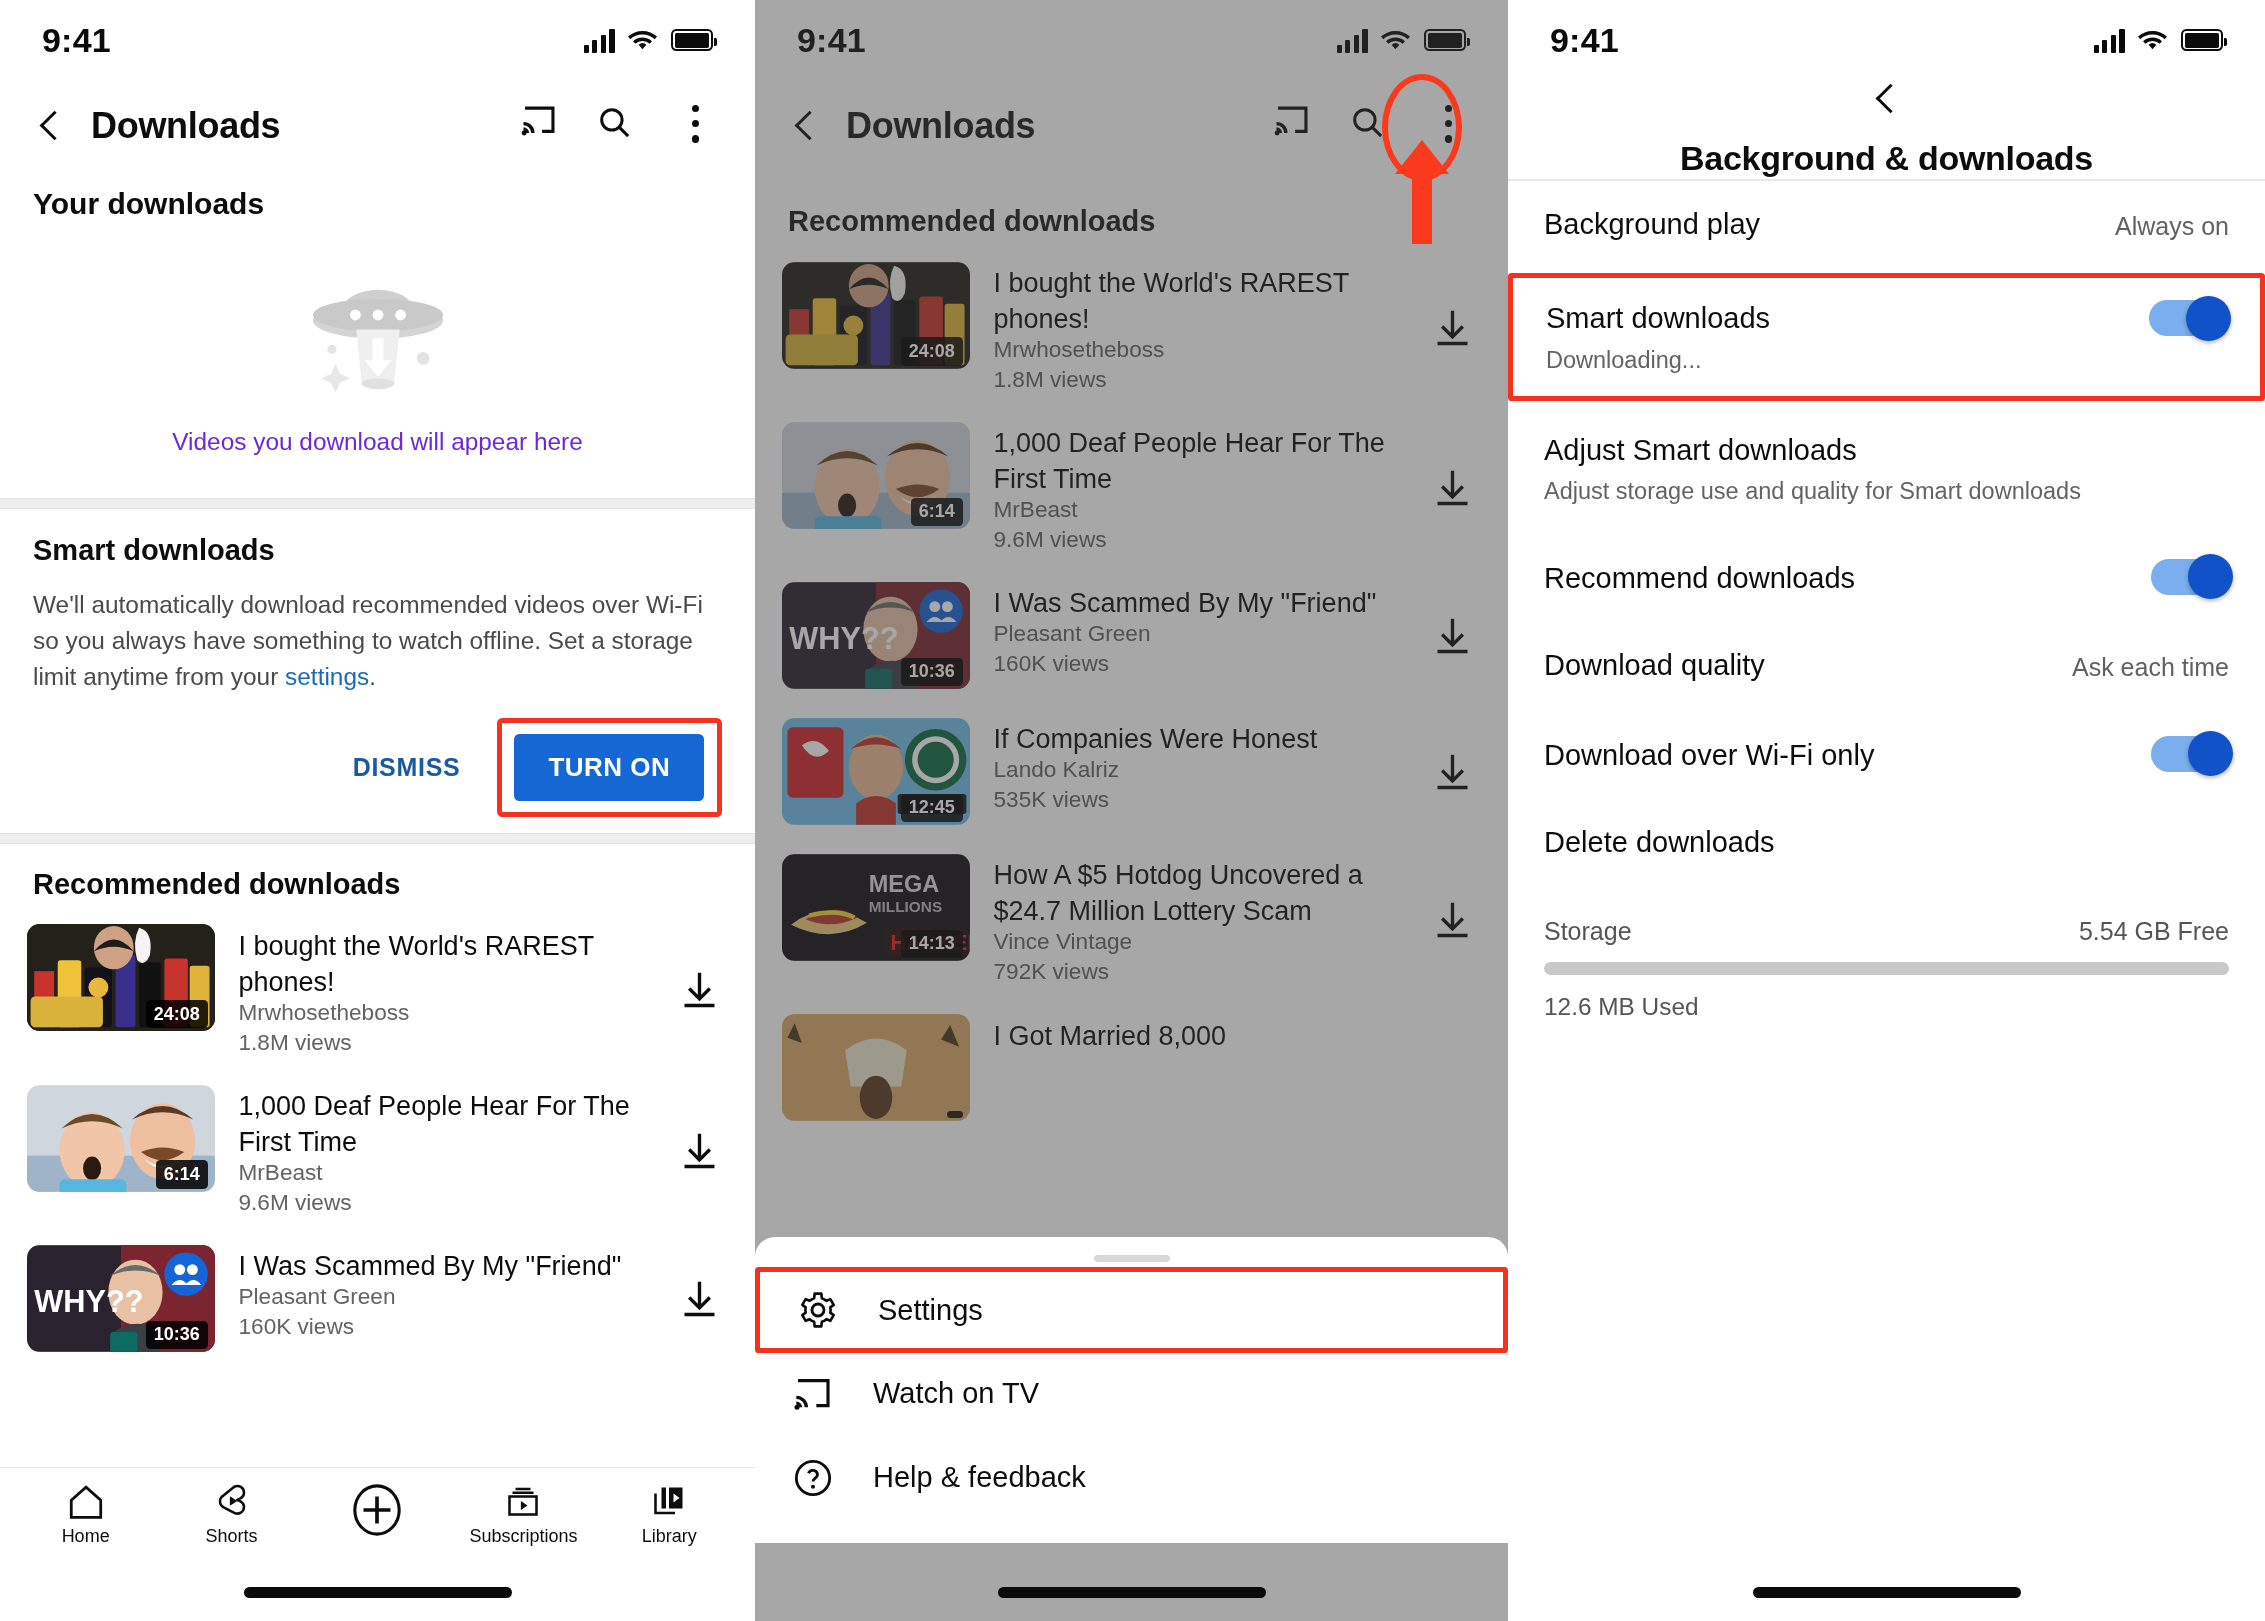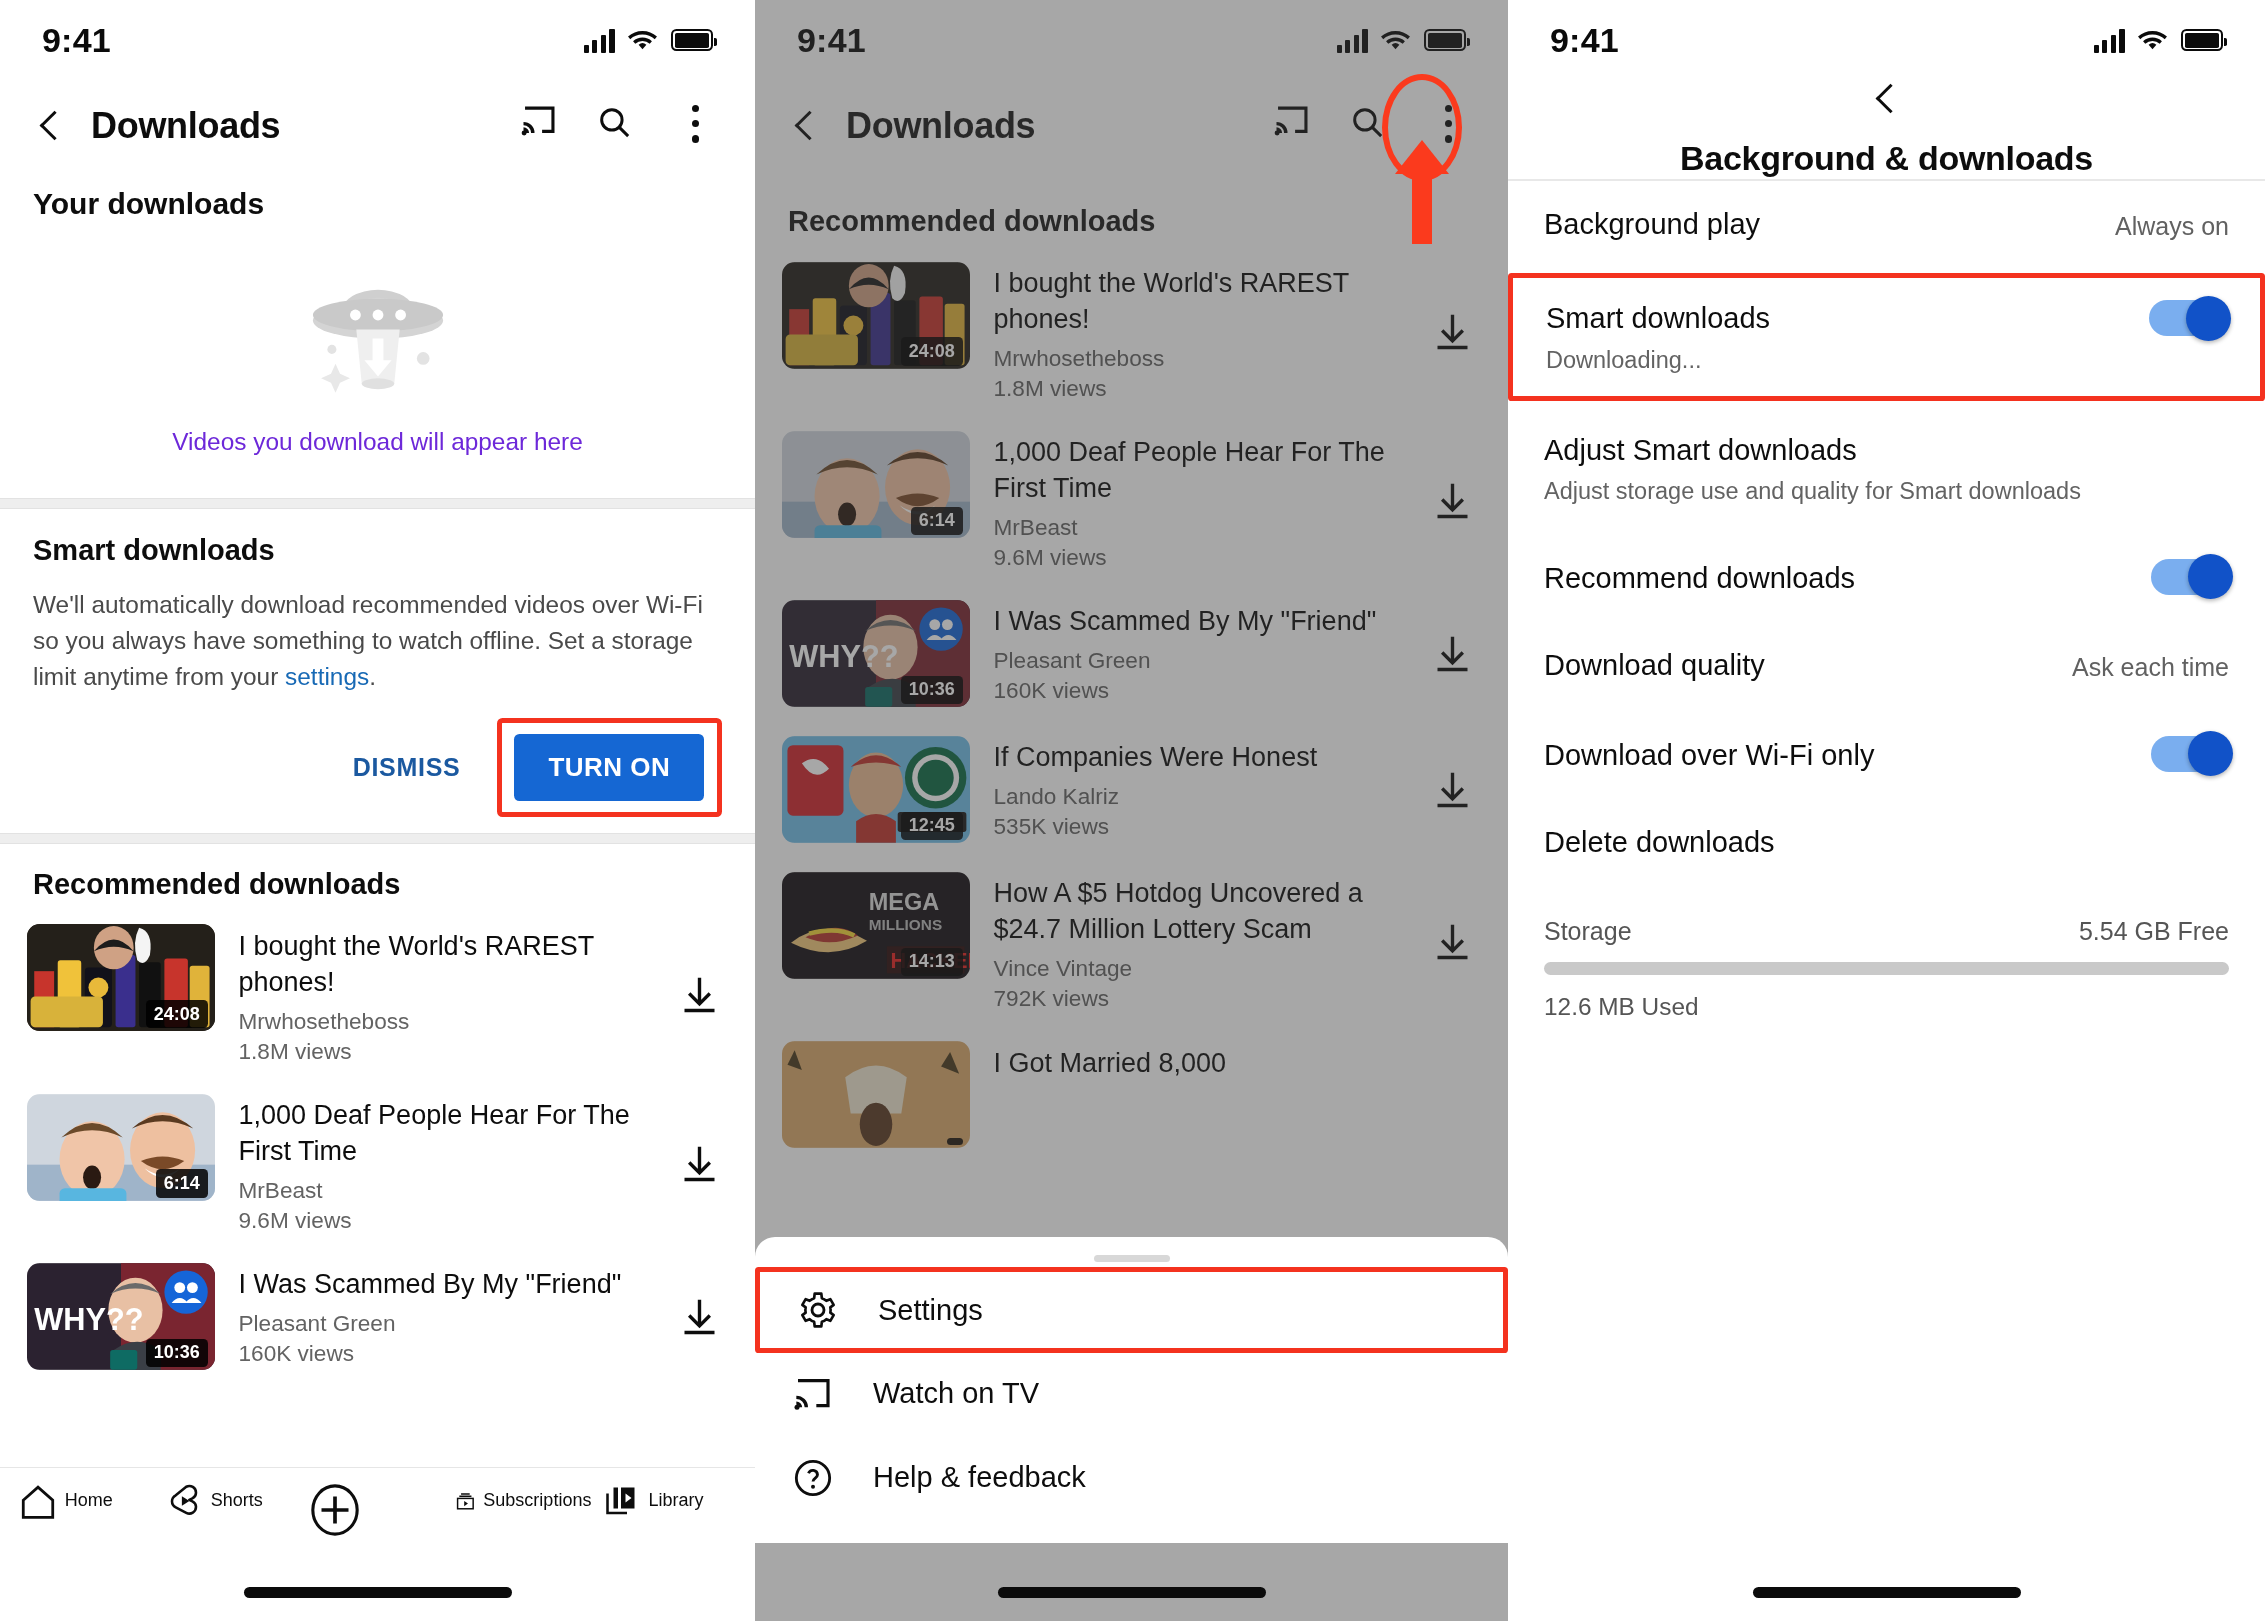--- a/index.html
+++ b/index.html
@@ -73,30 +73,30 @@
 
   .rec-head { font-size:29px; font-weight:700; color:#0d0d0d; padding:23.5px 33px 9px; }
 
   .vlist { padding:0 0 9px; }
   .vrow { display:flex; align-items:flex-start; gap:23.5px; padding:14.5px 33px 14.5px 27px; }
   .thumb { position:relative; flex:0 0 auto; border-radius:12.7px; overflow:hidden; }
   .thumb .dur { position:absolute; right:7.2px; bottom:3px; background:rgba(0,0,0,.85);
                 color:#fff; font-size:18px; font-weight:600; padding:3.6px 8.1px; border-radius:4.5px; }
   .vmeta { flex:1; min-width:0; padding-top:3.6px; }
   .vtitle { font-size:27px; line-height:36px; color:#0d0d0d; font-weight:400; }
-  .vchan { margin-top:9px; font-size:22.6px; color:#636363; }
+  .vchan { font-size:22.6px; color:#636363; }
   .vviews { margin-top:3.6px; font-size:22.6px; color:#636363; }
   .dlicon { flex:0 0 auto; width:45px; align-self:center; cursor:pointer; }
 
   
   .botnav { position:absolute; left:0; right:0; bottom:0; height:154px; background:#fff;
             border-top:0.9px solid #e6e6e6; }
   .navrow { display:flex; align-items:flex-start; justify-content:space-around;
             padding:14.5px 12.7px 0; }
-  .navitem { display:flex; align-items:center; gap:7.2px;
+  .navitem { display:flex; flex-direction:column; align-items:center; gap:7.2px;
              width:136px; cursor:pointer; }
   .navlabel { font-size:18px; color:#0d0d0d; }
   .homebar { position:absolute; left:50%; transform:translateX(-50%); bottom:23.5px;
              width:268px; height:11px; background:#0b0b0b; border-radius:7.2px; }
 
   
   .dim { position:absolute; inset:0; background:rgba(60,60,60,.45); pointer-events:none; }
   .p2 .appbar .apptitle, .p2 .sect-title, .p2 .rec-head { color:#1a1a1a; }
 
   .circle-hl { position:absolute; border:6.3px solid #fb3a1d; border-radius:50%;

